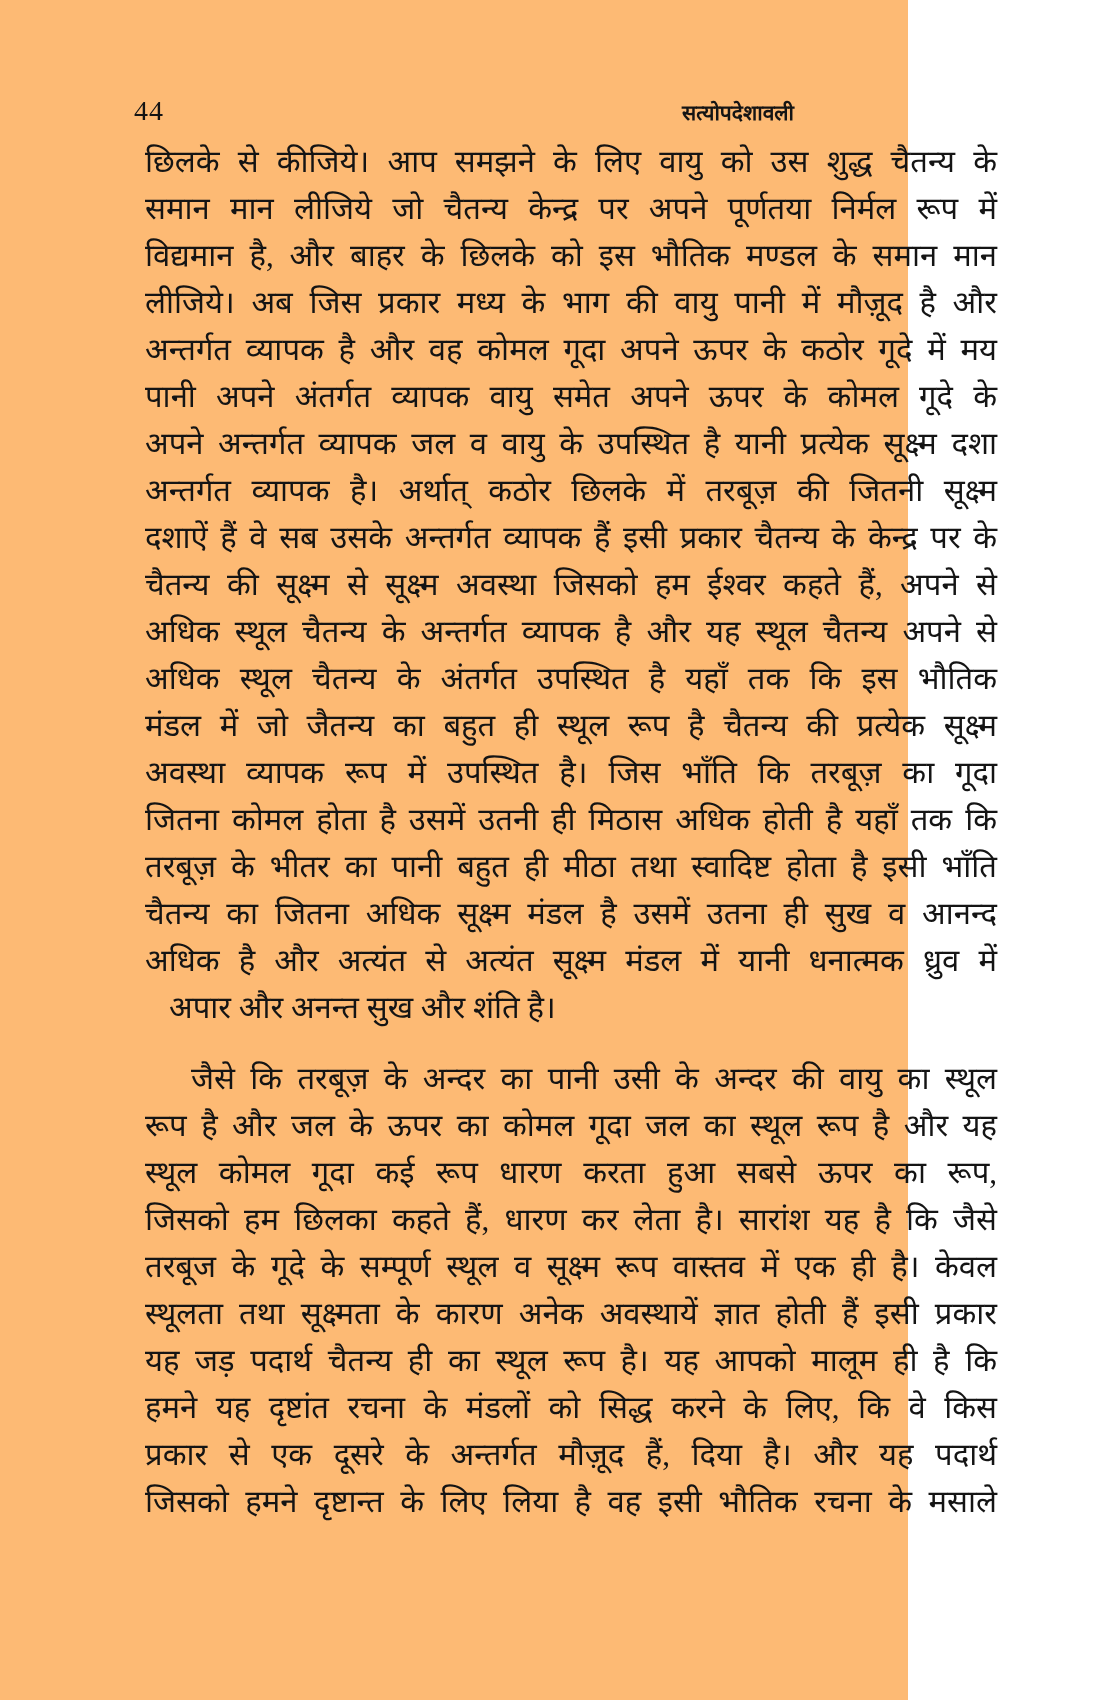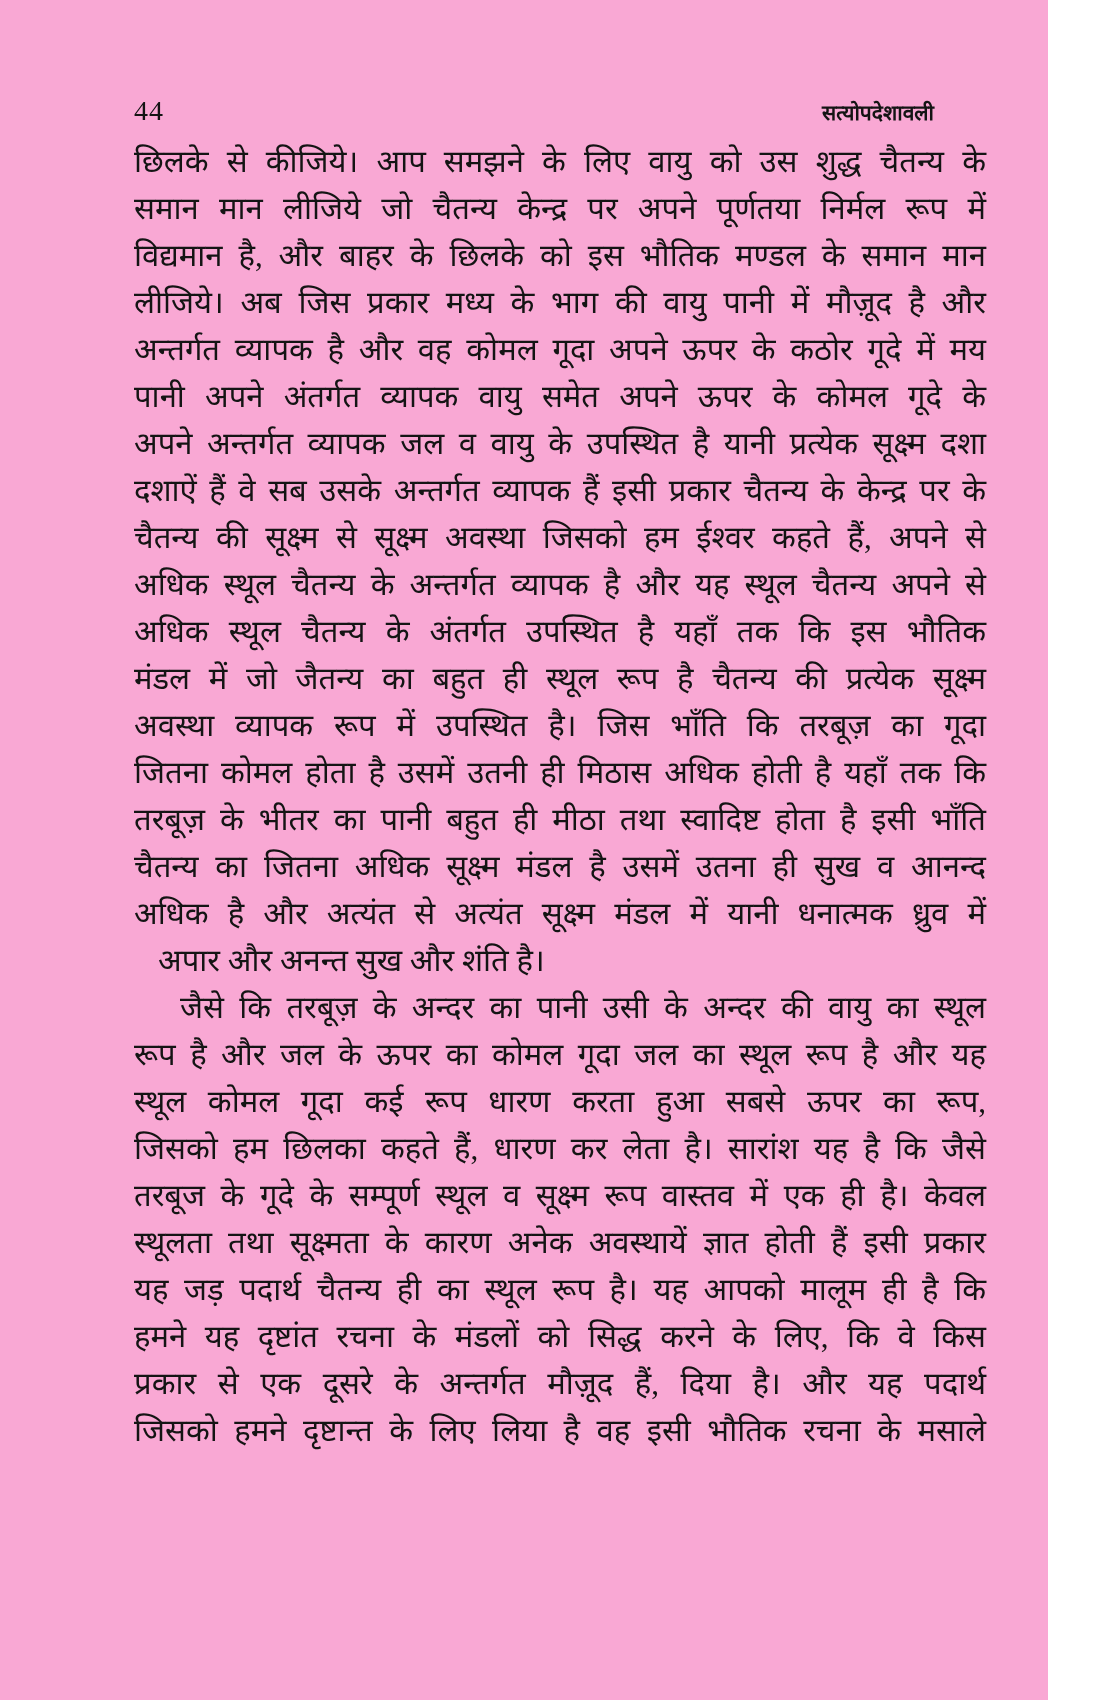--- a/index.html
+++ b/index.html
@@ -9,23 +9,23 @@
   }
   body {
     width: 1100px;
     height: 1700px;
     overflow: hidden;
     font-family: "Liberation Serif", "DejaVu Serif", serif;
     color: #141414;
   }
   .page {
     position: relative;
-    width: 1048px;
+    width: 908px;
     height: 1700px;
-    background: #f9a8d4;
+    background: #fdba74;
   }
   .running-header {
     position: absolute;
     left: 134px;
     right: 114px;
     top: 86px;
     display: flex;
     justify-content: space-between;
     align-items: baseline;
   }
@@ -34,21 +34,21 @@
     letter-spacing: 1px;
     font-family: "Liberation Serif", "DejaVu Serif", serif;
   }
   .book-title {
     font-size: 21px;
     font-weight: bold;
     margin-top: 12px;
   }
   .text-block {
     position: absolute;
-    left: 134px;
+    left: 145px;
     width: 852px;
     top: 138px;
     font-size: 31px;
     font-weight: 500;
   }
   .para {
     margin: 0;
     padding: 0;
   }
   .line {
@@ -59,20 +59,21 @@
     
     text-align-last: justify;
     overflow: visible;
   }
   .line.last {
     text-align-last: left;
     margin-left: 24px;
   }
   .para.indent .line:first-child {
     text-indent: 46px;
+    margin-top: 24px;
   }
 </style>
 </head>
 <body>
 
 <div class="page">
 
   <div class="running-header">
     <span class="page-number">44</span>
     <span class="book-title">सत्योपदेशावली</span>
@@ -80,20 +81,21 @@
 
   <div class="text-block">
       <div class="para">
         <div class="line">छिलके से कीजिये। आप समझने के लिए वायु को उस शुद्ध चैतन्य के</div>
         <div class="line">समान मान लीजिये जो चैतन्य केन्द्र पर अपने पूर्णतया निर्मल रूप में</div>
         <div class="line">विद्यमान है, और बाहर के छिलके को इस भौतिक मण्डल के समान मान</div>
         <div class="line">लीजिये। अब जिस प्रकार मध्य के भाग की वायु पानी में मौज़ूद है और</div>
         <div class="line">अन्तर्गत व्यापक है और वह कोमल गूदा अपने ऊपर के कठोर गूदे में मय</div>
         <div class="line">पानी अपने अंतर्गत व्यापक वायु समेत अपने ऊपर के कोमल गूदे के</div>
         <div class="line">अपने अन्तर्गत व्यापक जल व वायु के उपस्थित है यानी प्रत्येक सूक्ष्म दशा</div>
+        <div class="line">अन्तर्गत व्यापक है। अर्थात् कठोर छिलके में तरबूज़ की जितनी सूक्ष्म</div>
         <div class="line">दशाऐं हैं वे सब उसके अन्तर्गत व्यापक हैं इसी प्रकार चैतन्य के केन्द्र पर के</div>
         <div class="line">चैतन्य की सूक्ष्म से सूक्ष्म अवस्था जिसको हम ईश्वर कहते हैं, अपने से</div>
         <div class="line">अधिक स्थूल चैतन्य के अन्तर्गत व्यापक है और यह स्थूल चैतन्य अपने से</div>
         <div class="line">अधिक स्थूल चैतन्य के अंतर्गत उपस्थित है यहाँ तक कि इस भौतिक</div>
         <div class="line">मंडल में जो जैतन्य का बहुत ही स्थूल रूप है चैतन्य की प्रत्येक सूक्ष्म</div>
         <div class="line">अवस्था व्यापक रूप में उपस्थित है। जिस भाँति कि तरबूज़ का गूदा</div>
         <div class="line">जितना कोमल होता है उसमें उतनी ही मिठास अधिक होती है यहाँ तक कि</div>
         <div class="line">तरबूज़ के भीतर का पानी बहुत ही मीठा तथा स्वादिष्ट होता है इसी भाँति</div>
         <div class="line">चैतन्य का जितना अधिक सूक्ष्म मंडल है उसमें उतना ही सुख व आनन्द</div>
         <div class="line">अधिक है और अत्यंत से अत्यंत सूक्ष्म मंडल में यानी धनात्मक ध्रुव में</div>

